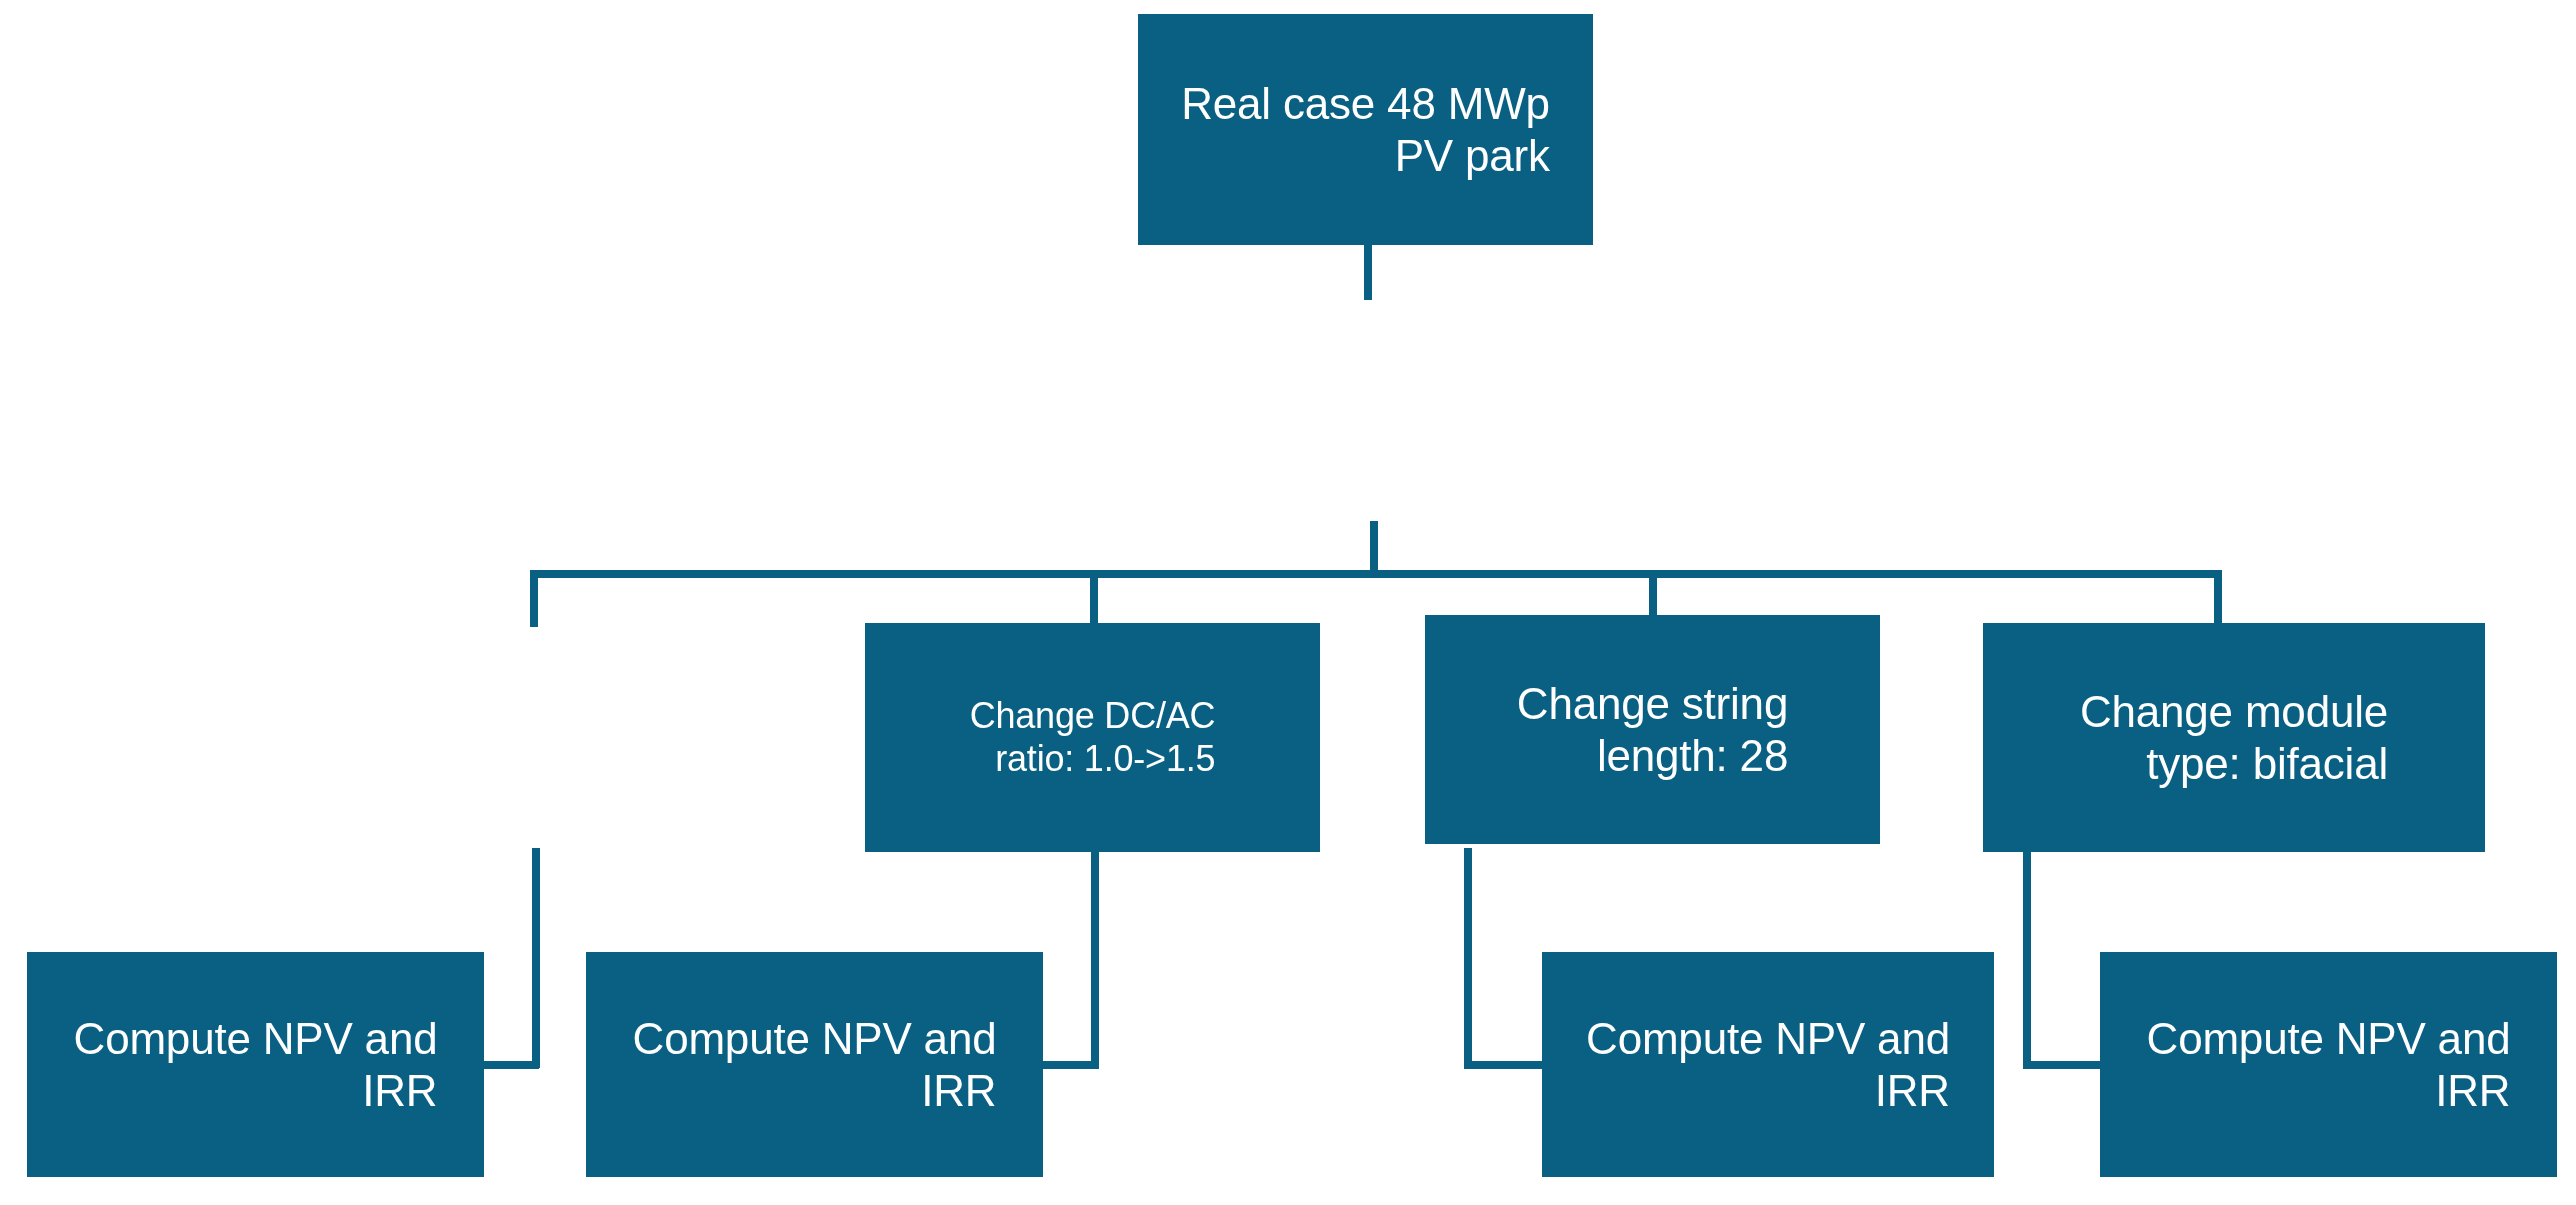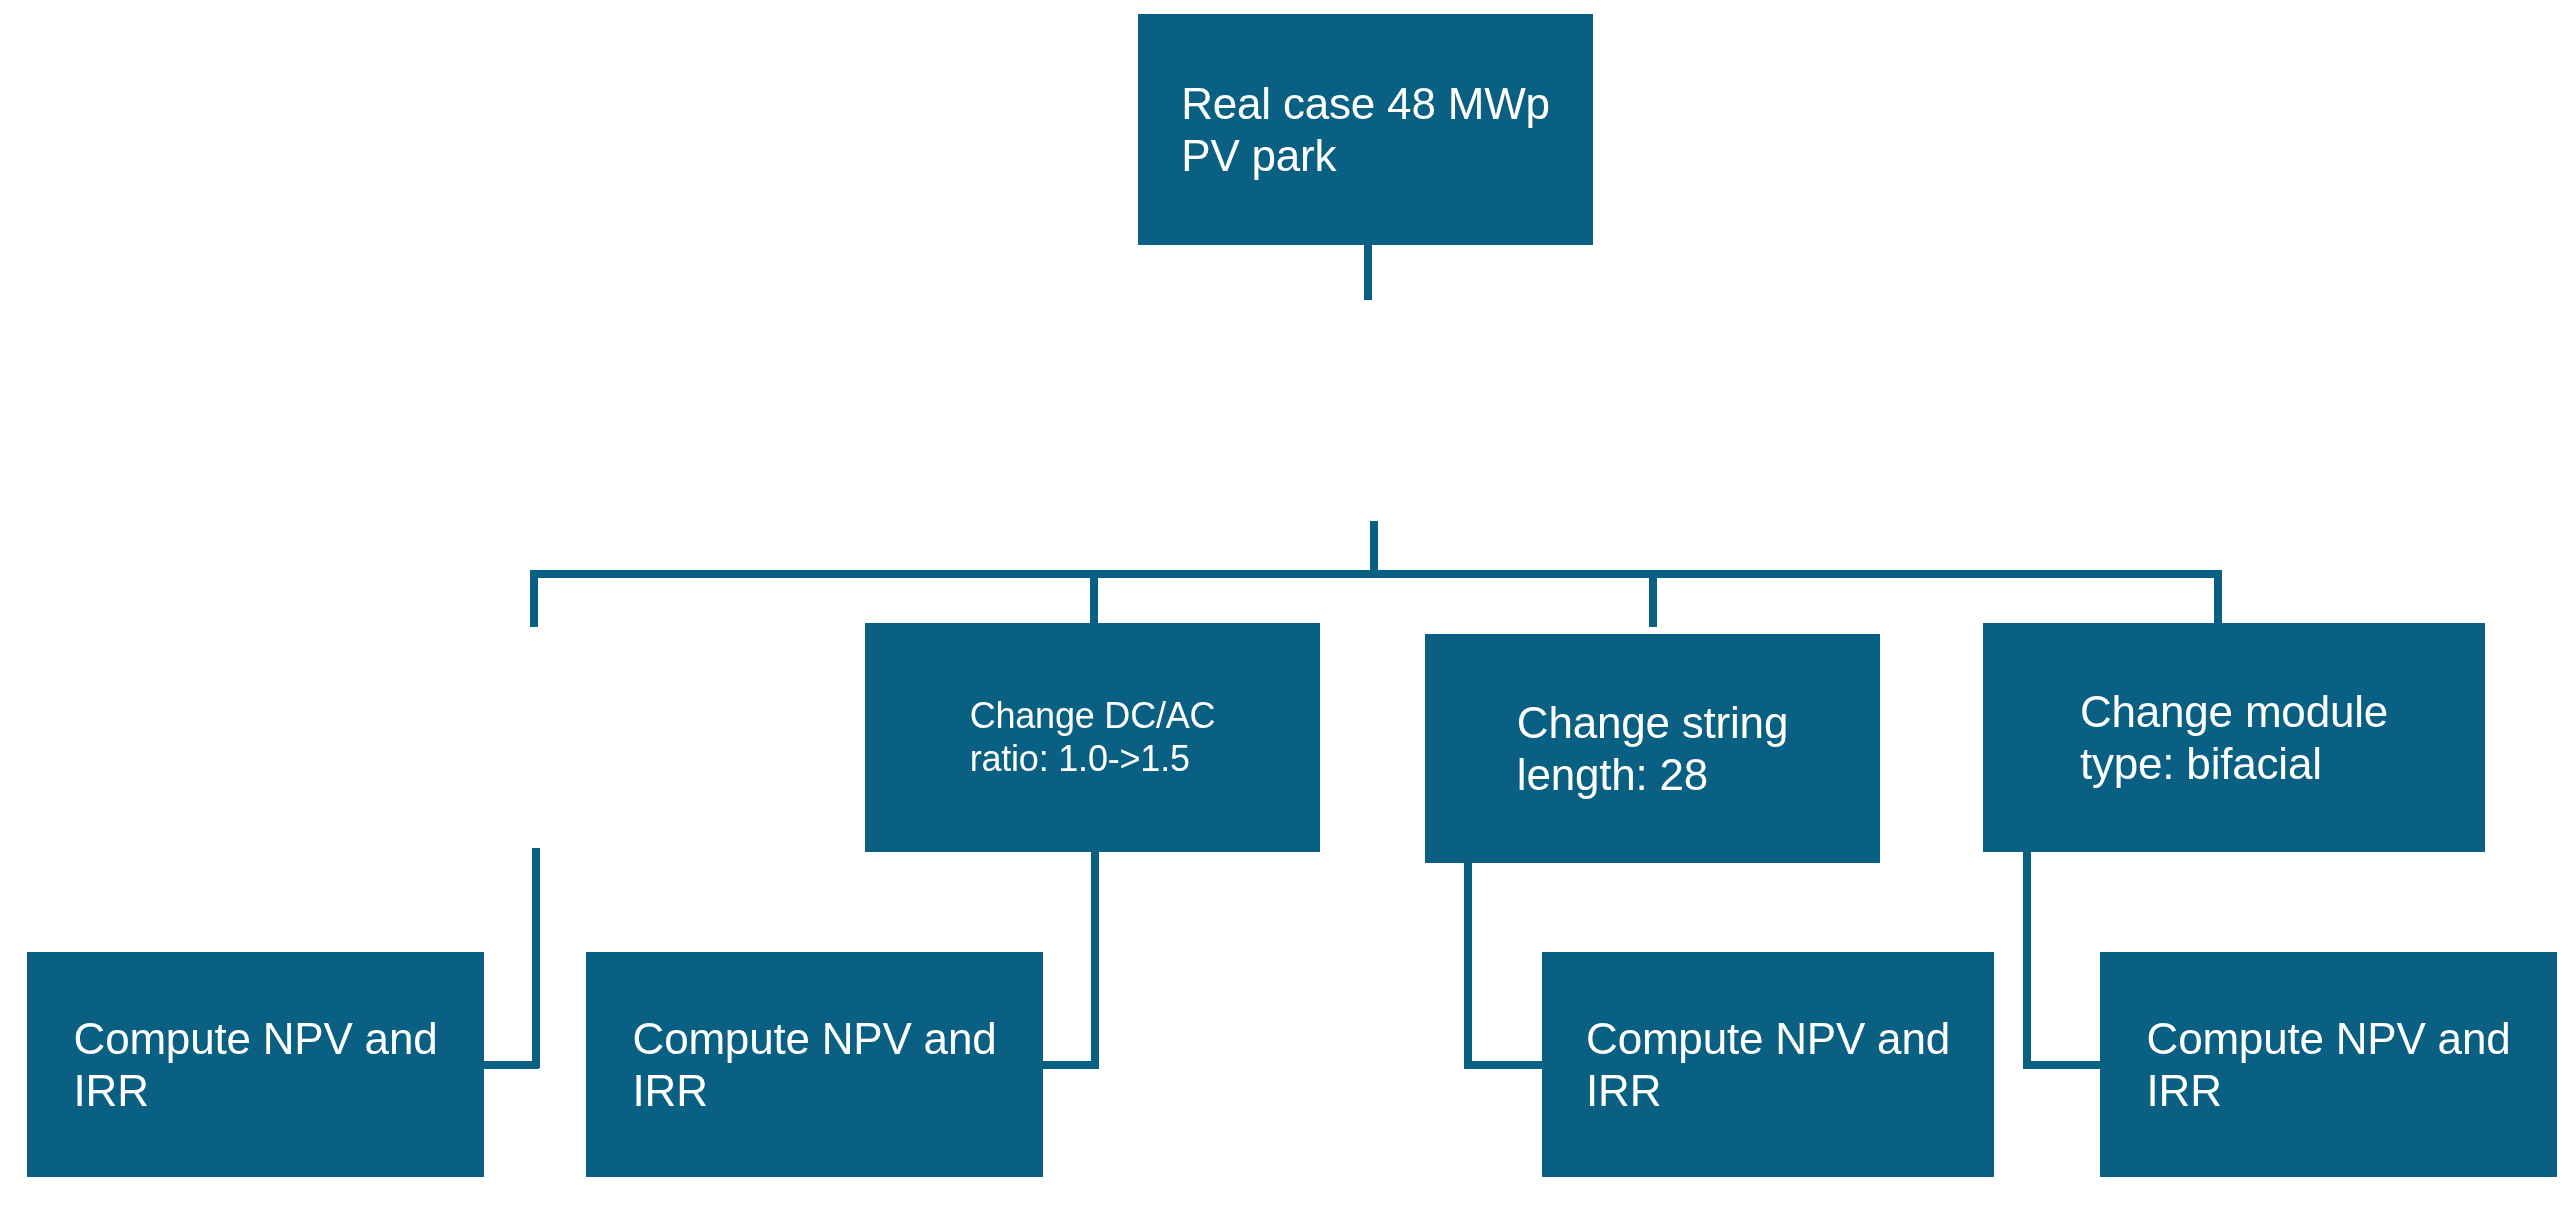--- a/index.html
+++ b/index.html
@@ -19,39 +19,39 @@
     overflow: hidden;
   }
   .node {
     position: absolute;
     box-sizing: border-box;
     background: #0a6083;
     color: #ffffff;
     display: flex;
     align-items: center;
     justify-content: center;
-    text-align: left;
+    text-align: right;
     line-height: 1.18;
     font-weight: 400;
     letter-spacing: -0.2px;
     padding: 3.4px 6.7px;
     z-index: 2;
   }
   .node-text {
     display: block;
     white-space: pre-line;
   }
 
   
   #node-root        { left: 1138px; top: 14.3px;   width: 455px; height: 231px; font-size: 44px; }
   #node-input       { left: 1145px; top: 295px;  width: 458px; height: 231px; font-size: 44px; }
 
   #node-branch-0    { left: 308px;  top: 623px;  width: 453px; height: 229px; font-size: 44px; }
   #node-branch-1    { left: 865px; top: 623px;  width: 455px; height: 229px; font-size: 36px; }
-  #node-branch-2    { left: 1425px; top: 634px;  width: 455px; height: 229px; font-size: 44px; }
+  #node-branch-2    { left: 1425px; top: 615px;  width: 455px; height: 229px; font-size: 44px; }
   #node-branch-3    { left: 1983px; top: 623px;  width: 502px; height: 229px; font-size: 44px; }
 
   #node-result-0    { left: 27px;   top: 952px; width: 457px; height: 225px; font-size: 44px; }
   #node-result-1    { left: 586px;  top: 952px; width: 457px; height: 225px; font-size: 44px; }
   #node-result-2    { left: 1542px; top: 952px; width: 452px; height: 225px; font-size: 44px; }
   #node-result-3    { left: 2100px; top: 952px; width: 457px; height: 225px; font-size: 44px; }
 
   
   .connector {
     position: absolute;

